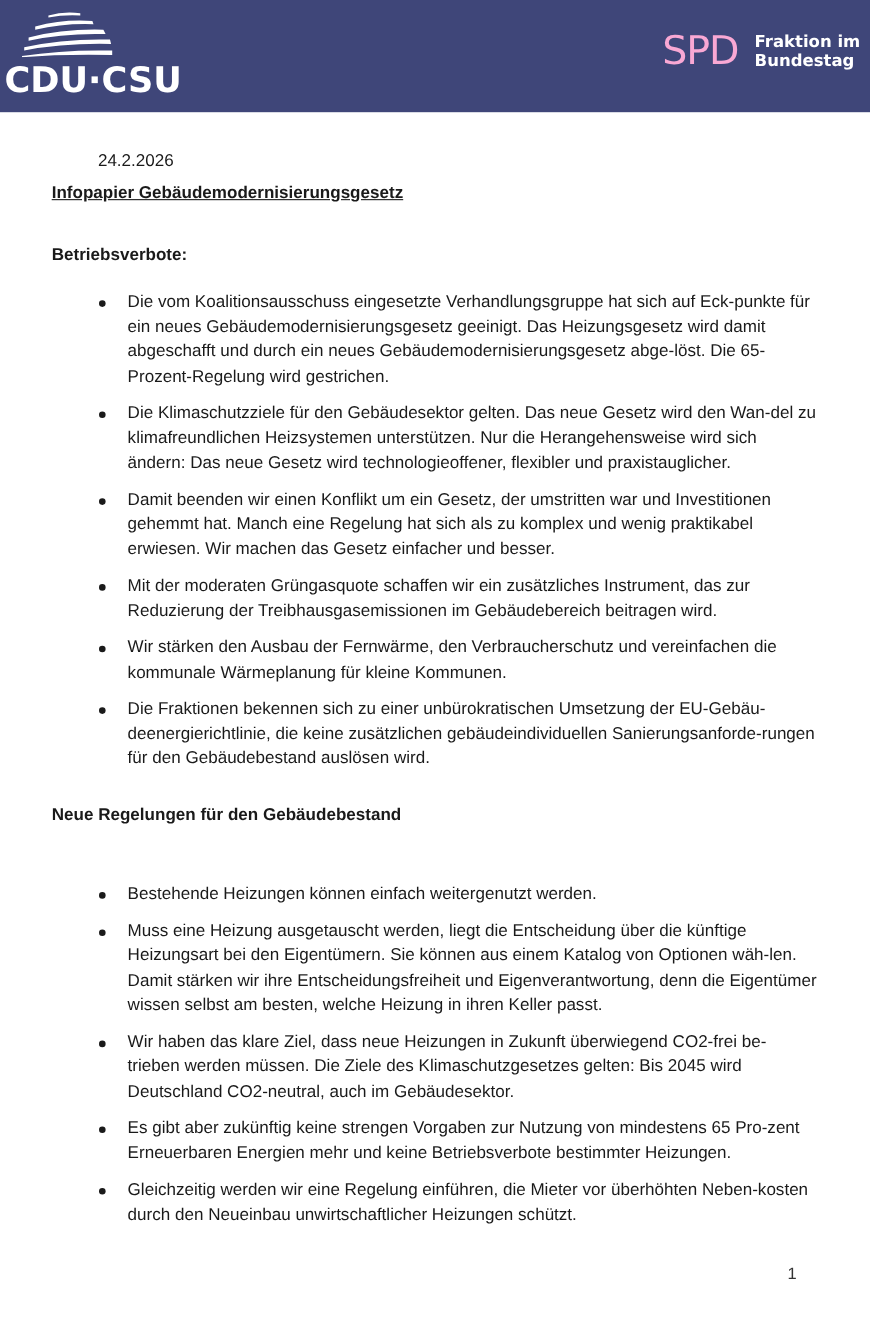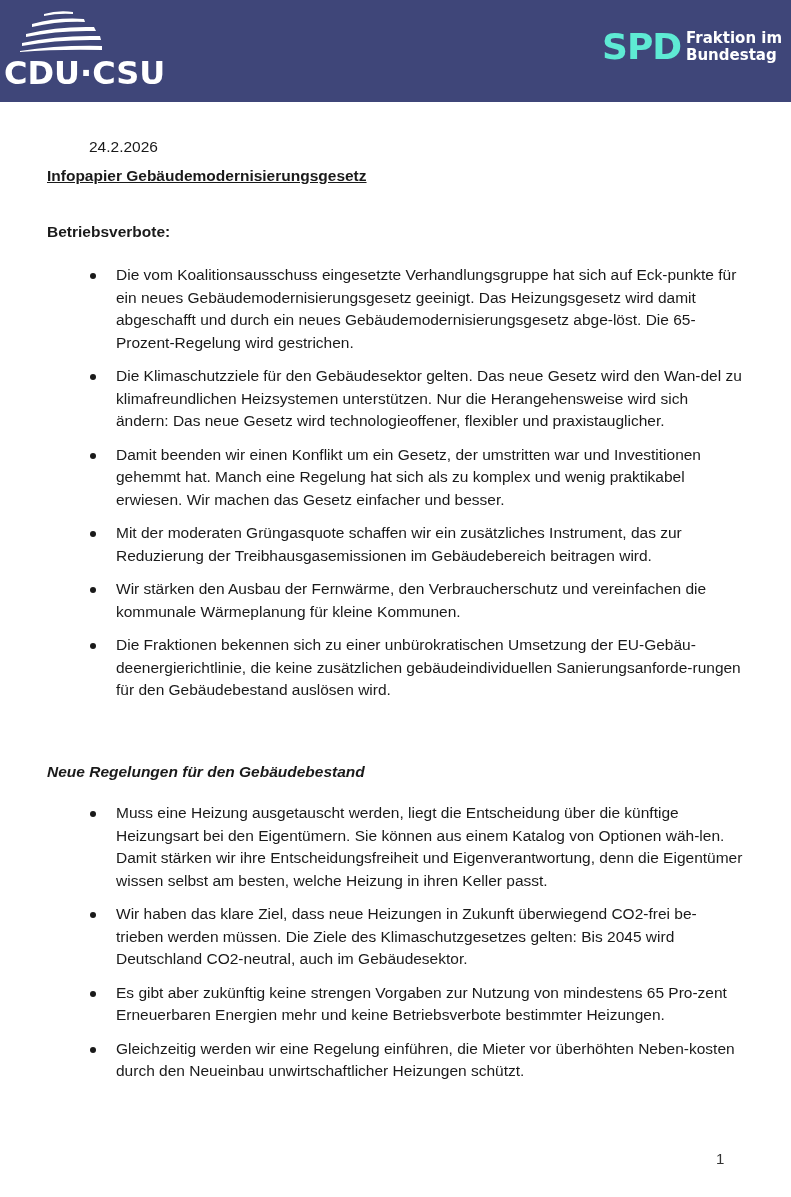--- a/index.html
+++ b/index.html
@@ -11,21 +11,21 @@
       position: absolute; left: 0; top: 0; width: 791px; height: 102px; background: #3f4679;
     }
     .logo-cdu { position: absolute; left: 4px; top: 8px; width: 116px; height: 74px; }
     .logo-cdu svg { position: absolute; left: 14px; top: 0; }
     .cdu-text {
       position: absolute; left: 0; top: 46px; color: #fff; font-weight: bold; font-size: 32px;
       letter-spacing: 0px; font-family: "DejaVu Sans", sans-serif; white-space: nowrap;
     }
     .logo-spd { position: absolute; left: 602px; top: 27px; height: 40px; }
     .spd-mark {
-      position: absolute; left: 0; top: 0; color: #5eead4; font-weight: bold; font-size: 36px;
+      position: absolute; left: 0; top: 0; color: #f9a8d4; font-weight: normal; font-size: 36px;
       font-family: "DejaVu Sans", sans-serif; letter-spacing: -1px; line-height: 40px;
     }
     .spd-sub {
       position: absolute; left: 84px; top: 3px; color: #fff; font-size: 15px; font-weight: bold;
       line-height: 17px; white-space: nowrap; font-family: "DejaVu Sans", sans-serif;
     }
     .content { position: absolute; left: 47px; top: 137px; width: 680px; font-size: 15.5px; }
     .date { position: absolute; left: 0; top: 0; line-height: 20px; margin-left: 42px; }
     .doc-title {
       position: absolute; left: 0; top: 28px; font-weight: bold; text-decoration: underline; line-height: 22px;
@@ -70,22 +70,23 @@
   <div class="section-heading" style="top:84px;">Betriebsverbote:</div>
   <ul class="bullets" style="top:111px;">
     <li><span class="dot"></span><span>Die vom Koalitionsausschuss eingesetzte Verhandlungsgruppe hat sich auf Eck-punkte für ein neues Gebäudemodernisierungsgesetz geeinigt. Das Heizungsgesetz wird damit abgeschafft und durch ein neues Gebäudemodernisierungsgesetz abge-löst. Die 65-Prozent-Regelung wird gestrichen.</span></li>
     <li><span class="dot"></span><span>Die Klimaschutzziele für den Gebäudesektor gelten. Das neue Gesetz wird den Wan-del zu klimafreundlichen Heizsystemen unterstützen. Nur die Herangehensweise wird sich ändern: Das neue Gesetz wird technologieoffener, flexibler und praxistauglicher.</span></li>
     <li><span class="dot"></span><span>Damit beenden wir einen Konflikt um ein Gesetz, der umstritten war und Investitionen gehemmt hat. Manch eine Regelung hat sich als zu komplex und wenig praktikabel erwiesen. Wir machen das Gesetz einfacher und besser.</span></li>
     <li><span class="dot"></span><span>Mit der moderaten Grüngasquote schaffen wir ein zusätzliches Instrument, das zur Reduzierung der Treibhausgasemissionen im Gebäudebereich beitragen wird.</span></li>
     <li><span class="dot"></span><span>Wir stärken den Ausbau der Fernwärme, den Verbraucherschutz und vereinfachen die kommunale Wärmeplanung für kleine Kommunen.</span></li>
     <li><span class="dot"></span><span>Die Fraktionen bekennen sich zu einer unbürokratischen Umsetzung der EU-Gebäu-deenergierichtlinie, die keine zusätzlichen gebäudeindividuellen Sanierungsanforde-rungen für den Gebäudebestand auslösen wird.</span></li>
   </ul>
 
-  <div class="section-heading" style="top:624px;font-style:italic;">Neue Regelungen für den Gebäudebestand</div>
+  <div class="section-heading" style="top:593px;">Neue Regelungen für den Gebäudebestand</div>
   <ul class="bullets" style="top:649px;">
+    <li><span class="dot"></span><span>Bestehende Heizungen können einfach weitergenutzt werden.</span></li>
     <li><span class="dot"></span><span>Muss eine Heizung ausgetauscht werden, liegt die Entscheidung über die künftige Heizungsart bei den Eigentümern. Sie können aus einem Katalog von Optionen wäh-len. Damit stärken wir ihre Entscheidungsfreiheit und Eigenverantwortung, denn die Eigentümer wissen selbst am besten, welche Heizung in ihren Keller passt.</span></li>
     <li><span class="dot"></span><span>Wir haben das klare Ziel, dass neue Heizungen in Zukunft überwiegend CO2-frei be-trieben werden müssen. Die Ziele des Klimaschutzgesetzes gelten: Bis 2045 wird Deutschland CO2-neutral, auch im Gebäudesektor.</span></li>
     <li><span class="dot"></span><span>Es gibt aber zukünftig keine strengen Vorgaben zur Nutzung von mindestens 65 Pro-zent Erneuerbaren Energien mehr und keine Betriebsverbote bestimmter Heizungen.</span></li>
     <li><span class="dot"></span><span>Gleichzeitig werden wir eine Regelung einführen, die Mieter vor überhöhten Neben-kosten durch den Neueinbau unwirtschaftlicher Heizungen schützt.</span></li>
   </ul>
 </div>
 
 <div class="page-number">1</div>
 
 </body></html>

